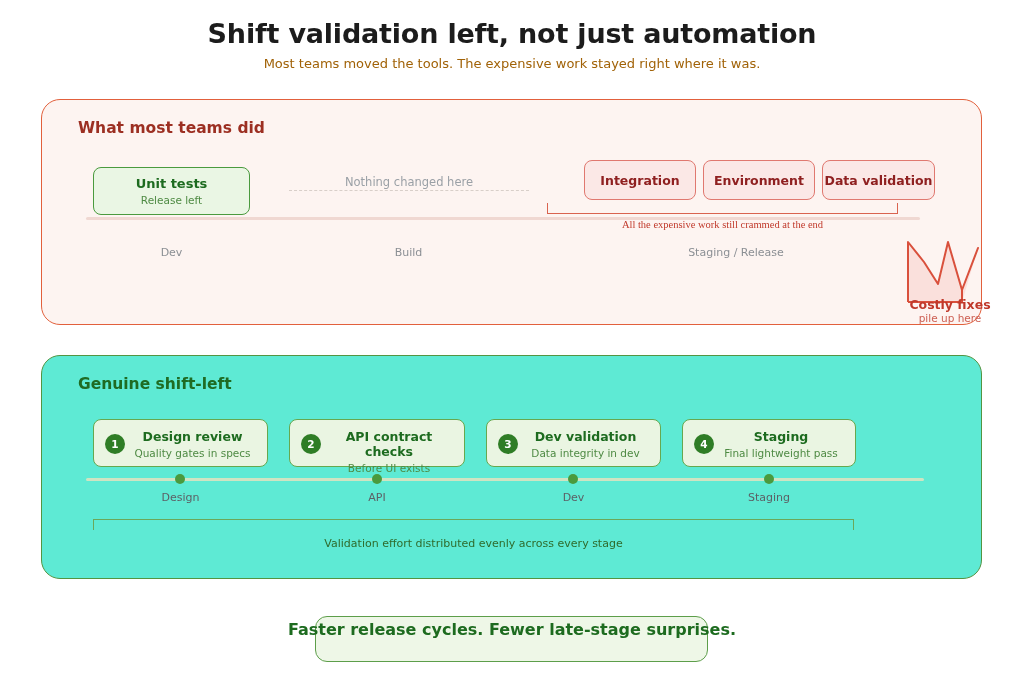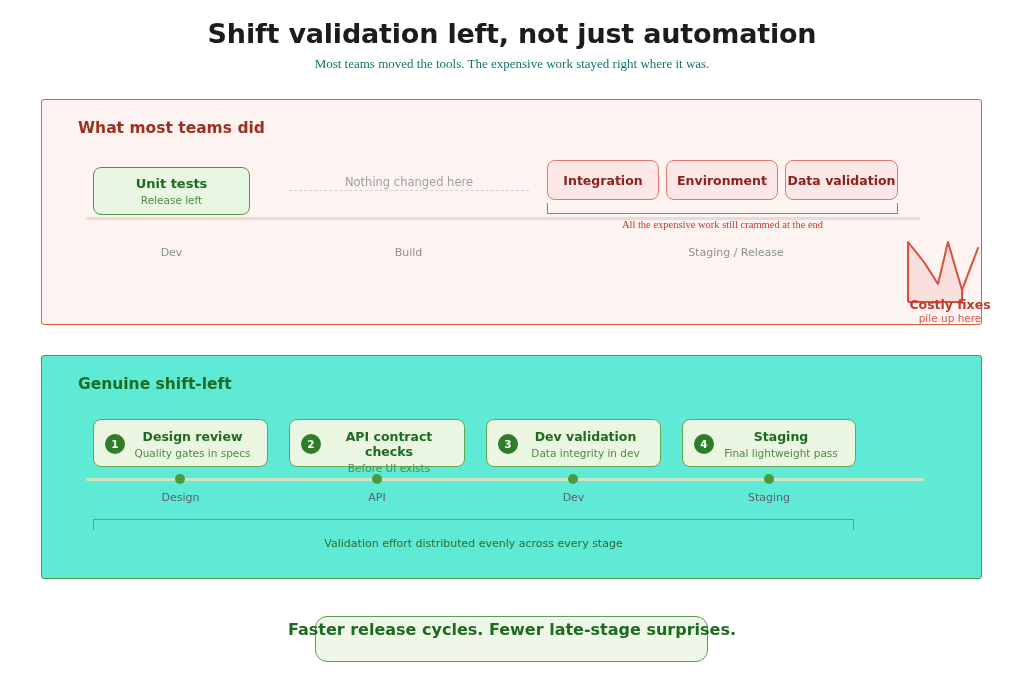--- a/index.html
+++ b/index.html
@@ -12,25 +12,25 @@
   .page { position: relative; width: 1024px; height: 700px; }
 
   
   .title {
     position: absolute; left: 0; top: 18px; width: 1024px;
     text-align: center; font-size: 27px; font-weight: bold;
     color: #1c1c1c; letter-spacing: -0.2px;
   }
   .subtitle {
     position: absolute; left: 0; top: 56px; width: 1024px;
-    text-align: center; font-size: 13px; color: #0f766e; font-family: Liberation Serif, serif;
-  }
-
-  
-  .panel { position: absolute; border-radius: 3px; }
+    text-align: center; font-size: 13px; color: #a16207;
+  }
+
+  
+  .panel { position: absolute; border-radius: 19px; }
   .panel-bad {
     left: 41px; top: 99px; width: 941px; height: 226px;
     border: 1.6px solid #e2603c; background: #fdf4f1;
   }
   .panel-good {
     left: 41px; top: 355px; width: 941px; height: 224px;
     border: 1.6px solid #539442; background: #5eead4;
   }
   .panel-head {
     position: absolute; left: 36px; top: 19px;
@@ -53,21 +53,21 @@
     text-align: center; font-size: 11.5px; color: #9aa0a6;
   }
   .nothing-dash {
     position: absolute; left: 247px; top: 90px; width: 240px; height: 0;
     border-top: 1.6px dashed #d8cfc9;
   }
 
   .red-card {
     position: absolute; top: 60px; height: 40px;
     border: 1.4px solid #e0786f; background: #fbe8e6; border-radius: 8px;
-    display: flex; align-items: center; justify-content: center;
+    display: flex; align-items: center; justify-content: center; margin-left: 37px;
   }
   .red-card span { font-size: 12.5px; font-weight: bold; color: #8f2020; }
   .rc1 { left: 505px; width: 112px; }
   .rc2 { left: 624px; width: 112px; }
   .rc3 { left: 743px; width: 113px; }
 
   .bracket-red {
     position: absolute; left: 505px; top: 103px; width: 351px; height: 11px;
     border: 1.4px solid #d9634f; border-top: none;
   }

